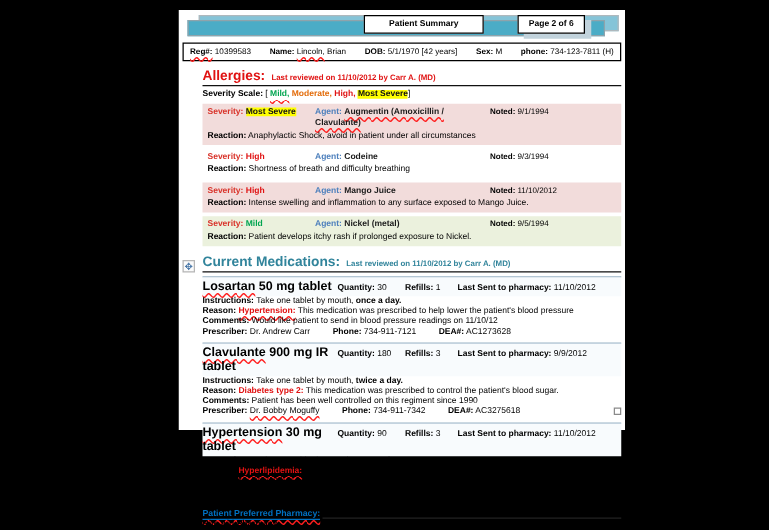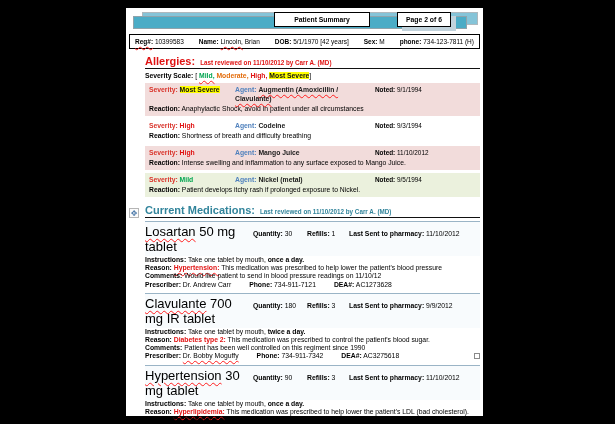--- a/index.html
+++ b/index.html
@@ -1,17 +1,17 @@
 <!DOCTYPE html>
 <html><head>
 <meta charset="utf-8">
 <style>
   * { margin:0; padding:0; box-sizing:border-box; }
   html,body { width:615px; height:424px; overflow:hidden; background:#000; font-family:"Liberation Sans", sans-serif; }
-  .page { position:absolute; left:126px; top:8px; width:357px; height:408px; background:#fff; }
+  .page { position:absolute; left:143px; top:8px; width:357px; height:336px; background:#fff; }
 
   
   .hdr-band { position:relative; height:24px; }
   .bar-back { position:absolute; left:16px; top:4px; width:336px; height:13px; background:#85c4d8; border:1px solid #aeb8bd; }
   .bar-front { position:absolute; left:7px; top:8px; width:334px; height:13px; background:#4bacc6; border:1px solid #8fa3ab; }
   .pgbox-shadow { position:absolute; left:276px; top:8px; width:54px; height:15px; background:#c2d3dc; }
   .title-box { position:absolute; left:148px; top:4px; width:96px; height:15px; background:#fff; border:1.5px solid #000;
                display:flex; align-items:center; justify-content:center; font-size:6.8px; font-weight:bold; }
   .page-box { position:absolute; left:271px; top:4px; width:54px; height:15px; background:#fff; border:1.5px solid #000;
               display:flex; align-items:center; justify-content:center; font-size:6.8px; font-weight:bold; }
@@ -53,21 +53,21 @@
   .noted { font-size:6.4px; }
   .reaction { margin-top:1px; }
 
   
   .med-section { margin-top:7px; position:relative; }
   .move-handle { position:absolute; left:-16px; top:4px; width:10px; height:10px; border:1px solid #b5b5b5;
                  background:#fbfbfb; color:#4a78a8; font-size:8px; line-height:9px; text-align:center; cursor:move; }
   .med { border-top:1px solid #9ab4c6; position:relative; padding-bottom:4px; }
   .med-head { display:grid; grid-template-columns:108px 54px 42px 1fr; align-items:baseline;
               padding:2px 0 2px 0; font-size:6.8px; background:#f8fbfd; }
-  .med-name { font-size:13px; font-weight:normal; }
+  .med-name { font-size:10px; font-weight:bold; }
   .med-line { font-size:6.8px; line-height:8.2px; }
   .reason-term { color:#e01212; font-weight:bold; }
   .presc-line span.gap { display:inline-block; width:18px; }
   .stray-checkbox { position:absolute; right:0; bottom:6px; width:6px; height:6px; border:1px solid #8a8a8a; background:#fff; }
 
   
   .pharm { margin-top:7px; }
   .pharm-headrow { display:flex; align-items:flex-end; }
   .pharm-title { font-size:7px; font-weight:bold; color:#0070c0; border-bottom:1px solid #0070c0; padding-bottom:0px; }
   .pharm-rule { flex:1; border-bottom:1px solid #222; margin-bottom:1px; margin-left:2px; }
@@ -165,21 +165,21 @@
           <span><span class="lbl">Last Sent to pharmacy:</span> <span>11/10/2012</span></span>
         </div>
         <div class="med-line"><span class="lbl">Instructions:</span> <span>Take one tablet by mouth, </span><span class="bold">once a day.</span></div>
         <div class="med-line"><span class="lbl">Reason:</span> <span class="reason-term sp">Hypertension:</span><span> This medication was prescribed to help lower the patient's blood pressure</span></div>
         <div class="med-line"><span class="lbl">Comments:</span> <span>Would like patient to send in blood pressure readings on 11/10/12</span></div>
         <div class="med-line presc-line"><span class="lbl">Prescriber:</span> <span>Dr. Andrew Carr</span><span class="gap"></span><span class="lbl">Phone:</span> <span>734-911-7121</span><span class="gap"></span><span class="lbl">DEA#:</span> <span>AC1273628</span></div>
       </div>
 
       <div class="med">
         <div class="med-head">
-          <span class="med-name"><span class="sp">Clavulante</span><span> 700 mg IR tablet</span></span>
+          <span class="med-name"><span class="sp">Clavulante</span><span> 900 mg IR tablet</span></span>
           <span><span class="lbl">Quantity:</span> <span>180</span></span>
           <span><span class="lbl">Refills:</span> <span>3</span></span>
           <span><span class="lbl">Last Sent to pharmacy:</span> <span>9/9/2012</span></span>
         </div>
         <div class="med-line"><span class="lbl">Instructions:</span> <span>Take one tablet by mouth, </span><span class="bold">twice a day.</span></div>
         <div class="med-line"><span class="lbl">Reason:</span> <span class="reason-term">Diabetes type 2:</span><span> This medication was prescribed to control the patient's blood sugar.</span></div>
         <div class="med-line"><span class="lbl">Comments:</span> <span>Patient has been well controlled on this regiment since 1990</span></div>
         <div class="med-line presc-line"><span class="lbl">Prescriber:</span> <span class="sp">Dr. Bobby Moguffy</span><span class="gap"></span><span class="lbl">Phone:</span> <span>734-911-7342</span><span class="gap"></span><span class="lbl">DEA#:</span> <span>AC3275618</span></div>
         <div class="stray-checkbox"></div>
       </div>

